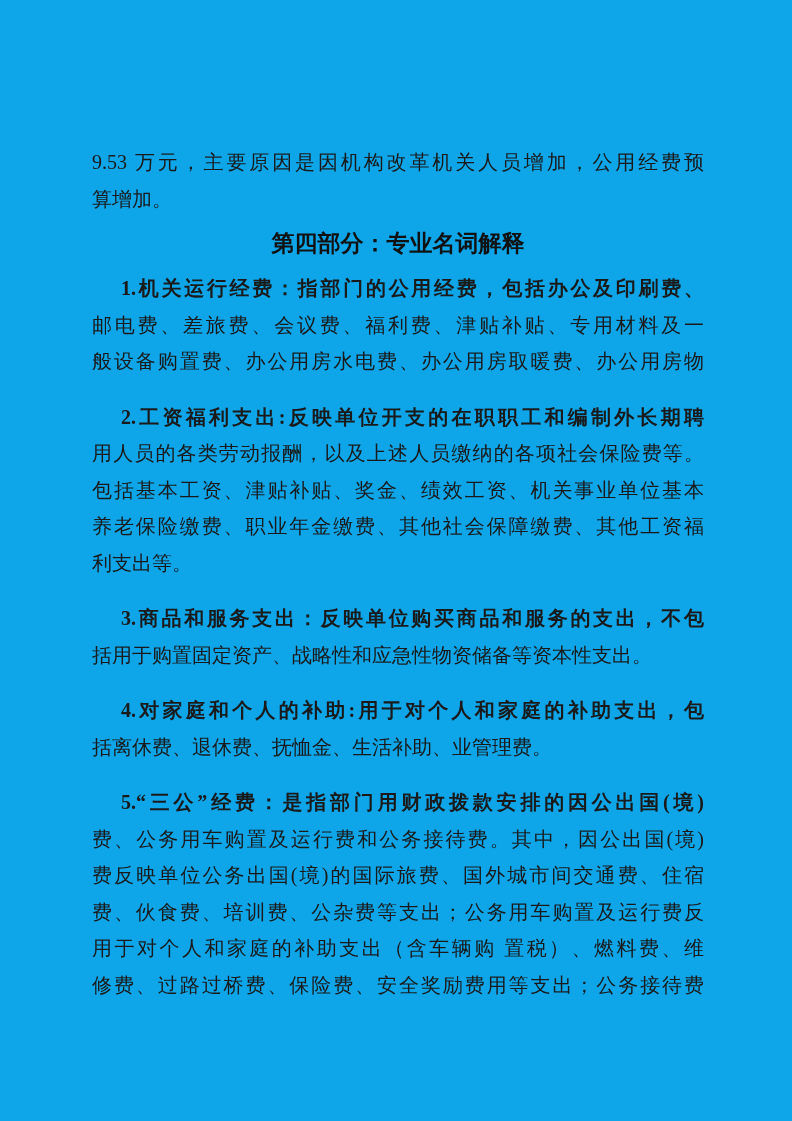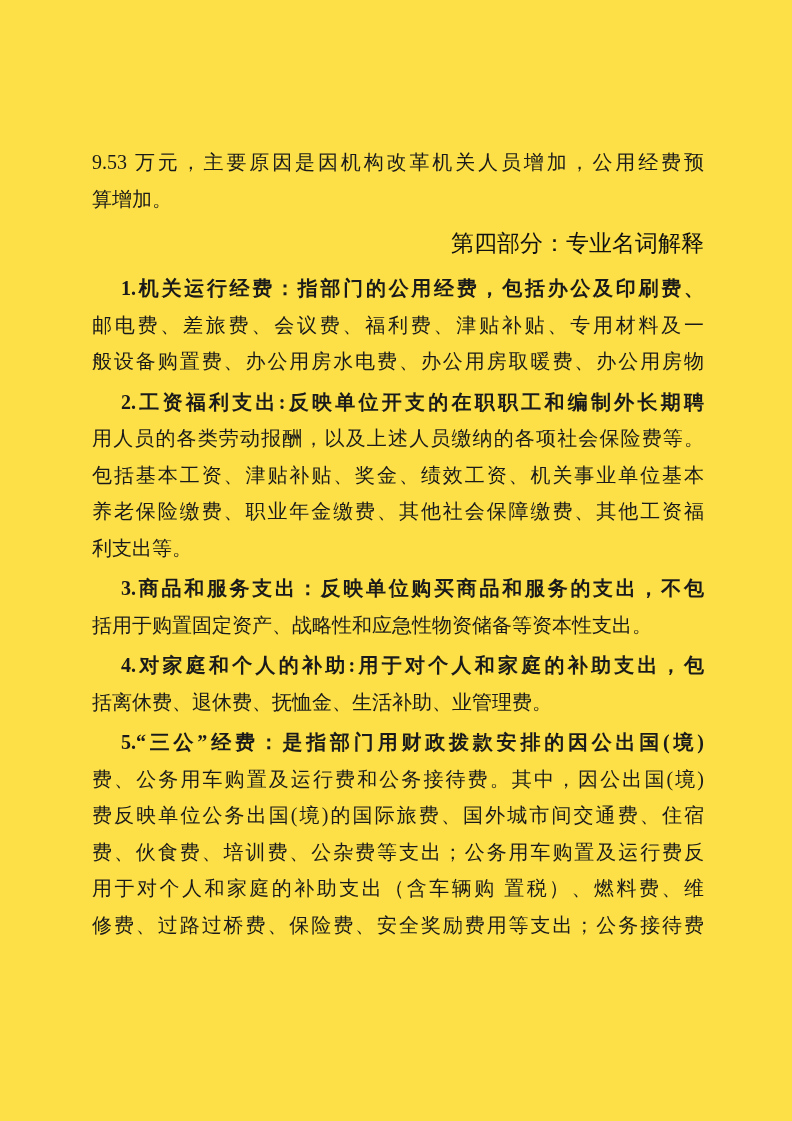--- a/index.html
+++ b/index.html
@@ -5,59 +5,59 @@
   html, body {
     margin: 0;
     padding: 0;
     background: #e8e8e8;
   }
   .page {
     position: relative;
     width: 792px;
     height: 1121px;
     margin: 0 auto;
-    background: #fde047;
+    background: #0ea5e9;
     color: #1a1a1a;
     font-family: "Liberation Serif", "DejaVu Serif", serif;
     overflow: hidden;
   }
   .content {
     position: absolute;
     left: 92px;
     top: 144px;
     width: 612px;
   }
   .para {
     margin: 0;
   }
   .para + .para {
-    margin-top: 4px;
+    margin-top: 19px;
   }
   .line {
     font-size: 20px;
     line-height: 36.5px;
     text-align: justify;
     color: #1a1a1a;
   }
   
   .line.j {
     text-align-last: justify;
     text-justify: inter-character;
   }
   
   .line.f {
     text-indent: 29px;
     font-weight: bold;
   }
   .heading {
     font-family: "Liberation Sans", "DejaVu Sans", sans-serif;
-    font-weight: normal;
+    font-weight: bold;
     font-size: 23px;
     line-height: 37px;
-    text-align: right;
+    text-align: center;
     color: #111111;
     margin: 8px 0 8px 0;
   }
 </style>
 </head>
 <body>
 
 <div class="page">
   <div class="content">
 

